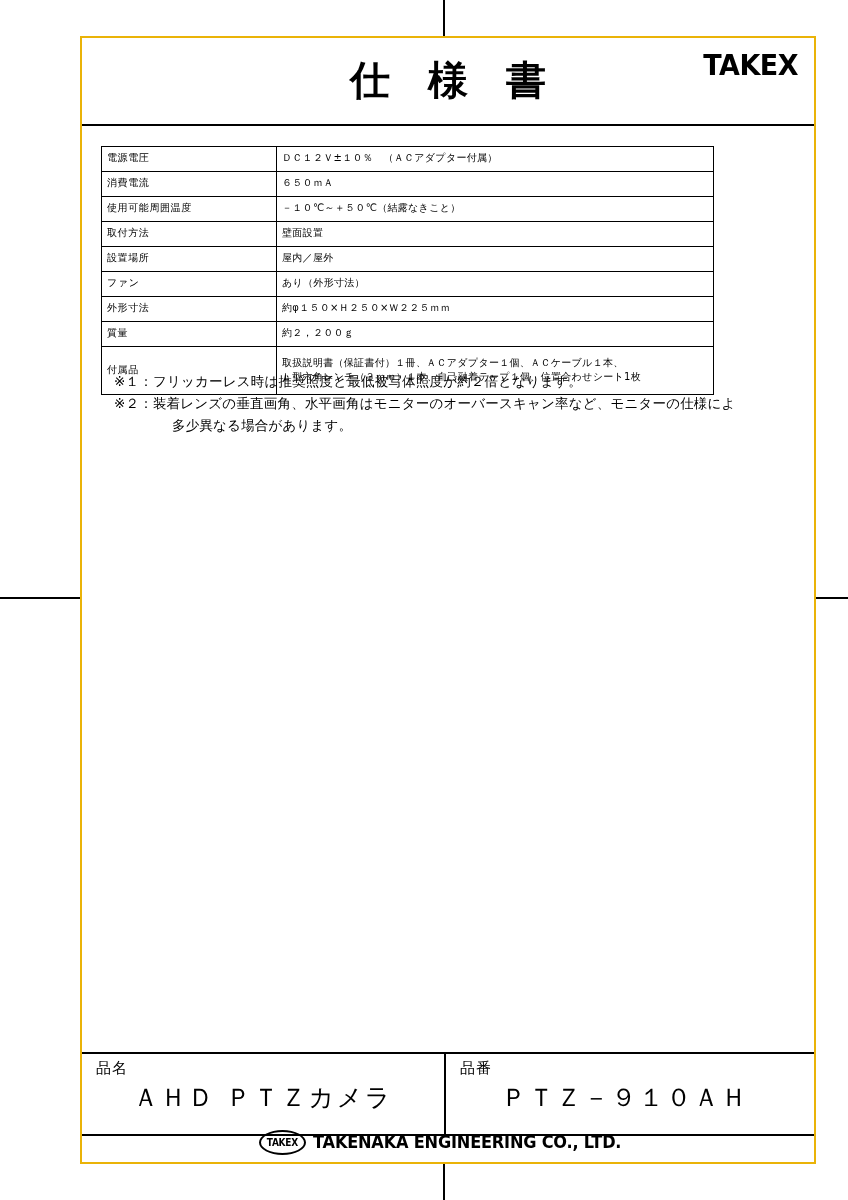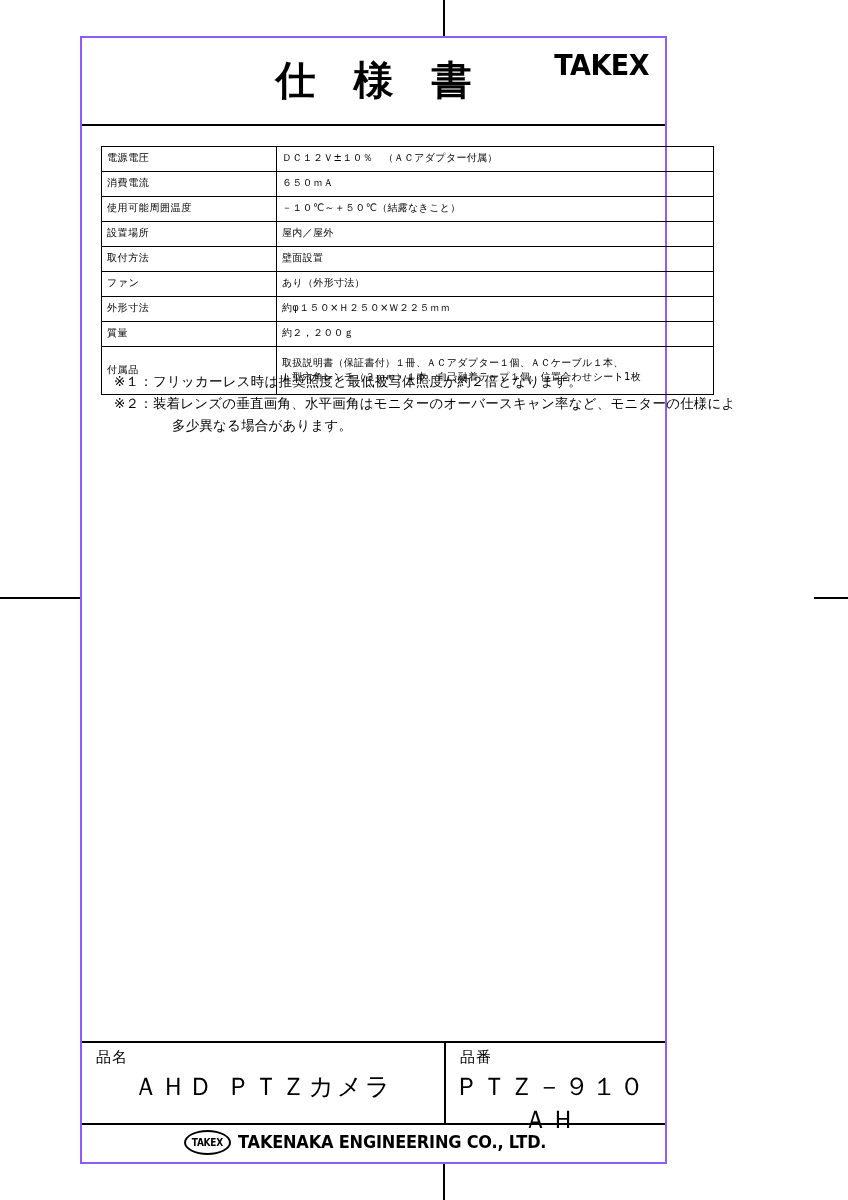--- a/index.html
+++ b/index.html
@@ -26,23 +26,23 @@
     background: #000000;
   }
   .tick-v { width: 2px; }
   .tick-h { height: 2px; }
 
   
   #frame {
     position: absolute;
     left: 80px;
     top: 36px;
-    width: 587px;
+    width: 736px;
     height: 1128px;
-    border: 2px solid #8b5cf6;
+    border: 2px solid #eab308;
     box-sizing: border-box;
   }
 
   
   #header-band {
     position: absolute;
     left: 0;
     top: 0;
     width: 100%;
     height: 88px;
@@ -135,21 +135,21 @@
     position: absolute;
     left: 0;
     bottom: 0;
     width: 100%;
     height: 126px;
     box-sizing: border-box;
   }
   #titleblock-top {
     position: absolute;
     left: 0;
-    top: 5px;
+    top: 16px;
     width: 100%;
     height: 84px;
     border-top: 2px solid #000000;
     border-bottom: 2px solid #000000;
     box-sizing: border-box;
   }
   #titleblock-divider {
     position: absolute;
     left: 362px;
     top: 0;
@@ -243,26 +243,26 @@
         </tr>
         <tr>
           <td class="label">消費電流</td>
           <td class="value">６５０ｍＡ</td>
         </tr>
         <tr>
           <td class="label">使用可能周囲温度</td>
           <td class="value">－１０℃～＋５０℃（結露なきこと）</td>
         </tr>
         <tr>
+          <td class="label">取付方法</td>
+          <td class="value">壁面設置</td>
+        </tr>
+        <tr>
           <td class="label">設置場所</td>
           <td class="value">屋内／屋外</td>
-        </tr>
-        <tr>
-          <td class="label">取付方法</td>
-          <td class="value">壁面設置</td>
         </tr>
         <tr>
           <td class="label">ファン</td>
           <td class="value">あり（外形寸法）</td>
         </tr>
         <tr>
           <td class="label">外形寸法</td>
           <td class="value">約φ１５０×Ｈ２５０×Ｗ２２５ｍｍ</td>
         </tr>
         <tr>

